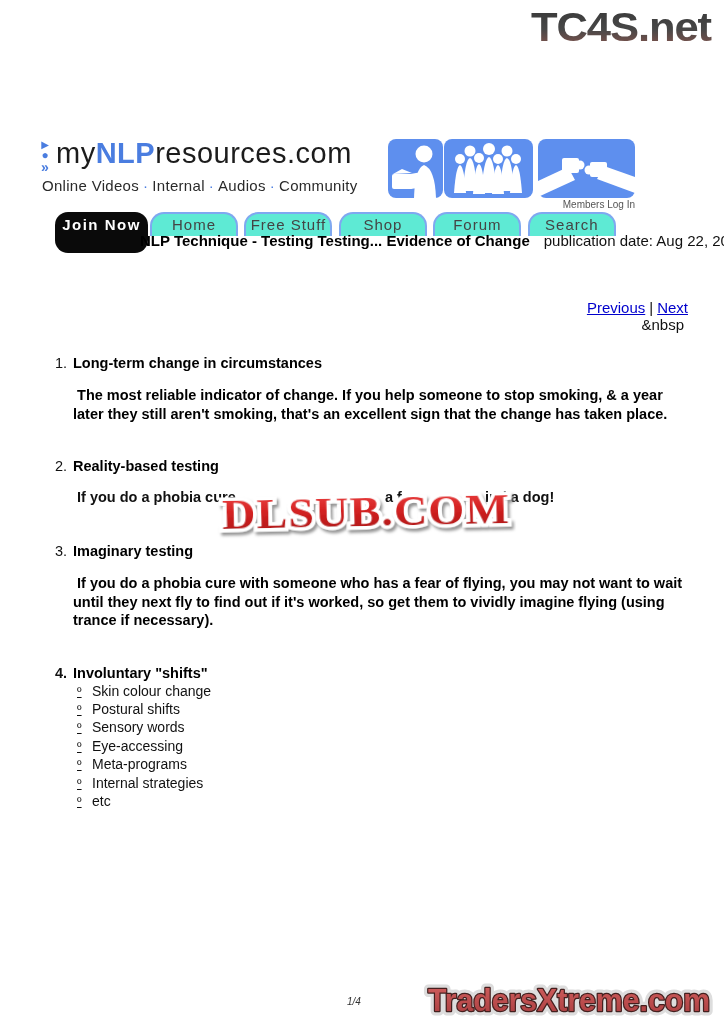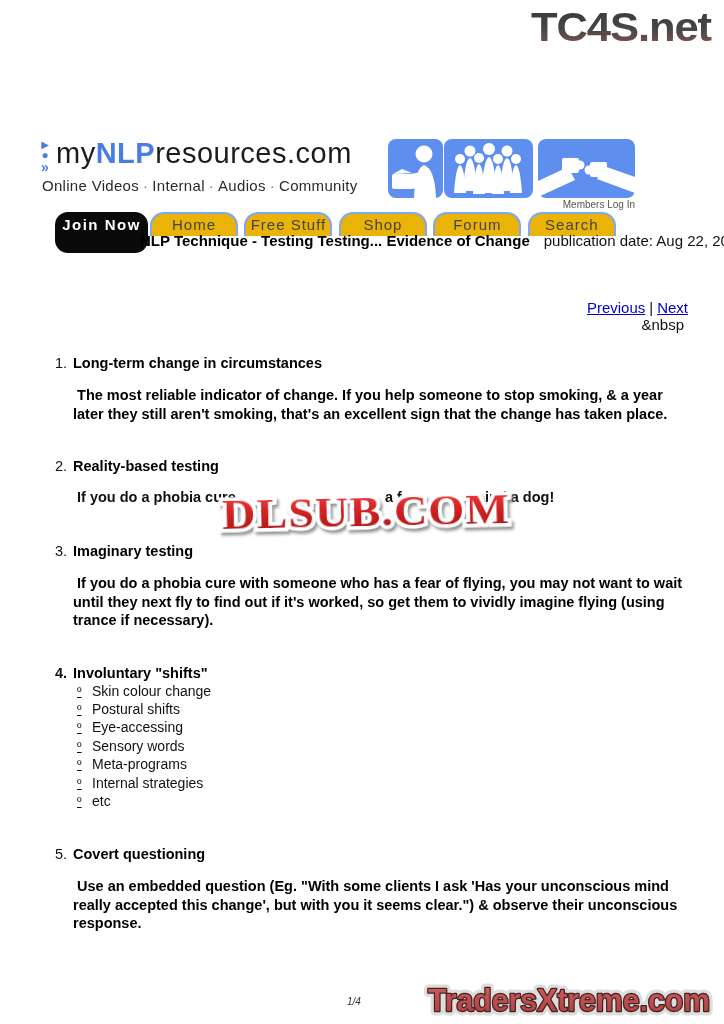--- a/index.html
+++ b/index.html
@@ -28,21 +28,21 @@
   .mbox1 { left:388px; width:55px; }
   .mbox2 { left:444px; width:89px; }
   .mbox3 { left:538px; width:97px; }
   .members-login { position:absolute; right:89px; top:199px; font-size:10px; color:#555; cursor:pointer; }
 
   
   .join-now { position:absolute; left:55px; top:212px; width:93px; height:41px; background:#0a0a0a;
     border-radius:13px; color:#fff; font-weight:bold; font-size:15px; letter-spacing:1.5px;
     text-align:center; line-height:25px; cursor:pointer; }
   .tabs { position:absolute; left:150px; top:212px; white-space:nowrap; }
-  .tab { display:inline-block; width:88px; height:24px; margin-right:2px; background:#eab308;
+  .tab { display:inline-block; width:88px; height:24px; margin-right:2px; background:#5eead4;
     border:2px solid #7fa8f0; border-bottom:none; border-radius:14px 14px 0 0;
     font-size:15px; color:#444; letter-spacing:1px; text-align:center; line-height:22px; cursor:pointer; }
 
   
   .title-row { position:absolute; left:140px; top:232px; font-size:15px; white-space:nowrap; }
   .title-row .t { font-weight:bold; color:#000; }
   .title-row .d { margin-left:14px; color:#111; }
 
   
   .pager { position:absolute; right:36px; top:299px; text-align:right; font-size:15px; }
@@ -179,32 +179,28 @@
     <div class="item">
       <span class="num">3.</span><span class="head">Imaginary testing</span>
       <div class="body"> If you do a phobia cure with someone who has a fear of flying, you may not want to wait until they next fly to find out if it's worked, so get them to vividly imagine flying (using trance if necessary).</div>
     </div>
 
     <div class="item">
       <span class="num bold">4.</span><span class="head">Involuntary "shifts"</span>
       <div class="bullets">
         <div class="bullet-row"><span class="bullet-char">º</span><span>Skin colour change</span></div>
         <div class="bullet-row"><span class="bullet-char">º</span><span>Postural shifts</span></div>
+        <div class="bullet-row"><span class="bullet-char">º</span><span>Sensory words</span></div>
         <div class="bullet-row"><span class="bullet-char">º</span><span>Eye-accessing</span></div>
-        <div class="bullet-row"><span class="bullet-char">º</span><span>Sensory words</span></div>
         <div class="bullet-row"><span class="bullet-char">º</span><span>Meta-programs</span></div>
         <div class="bullet-row"><span class="bullet-char">º</span><span>Internal strategies</span></div>
         <div class="bullet-row"><span class="bullet-char">º</span><span>etc</span></div>
       </div>
     </div>
 
-    <div class="item">
-      <span class="num">5.</span><span class="head">Covert questioning</span>
-      <div class="body"> Use an embedded question (Eg. "With some clients I ask 'Has your unconscious mind really accepted this change', but with you it seems clear.") &amp; observe their unconscious response.</div>
-    </div>
 
   </div>
 
   <svg class="dlsub" width="300" height="60">
     <defs>
       <linearGradient id="dg" x1="0" y1="0" x2="0" y2="1">
         <stop offset="0" stop-color="#ef4545"></stop>
         <stop offset="0.45" stop-color="#d42222"></stop>
         <stop offset="1" stop-color="#a81414"></stop>
       </linearGradient>

